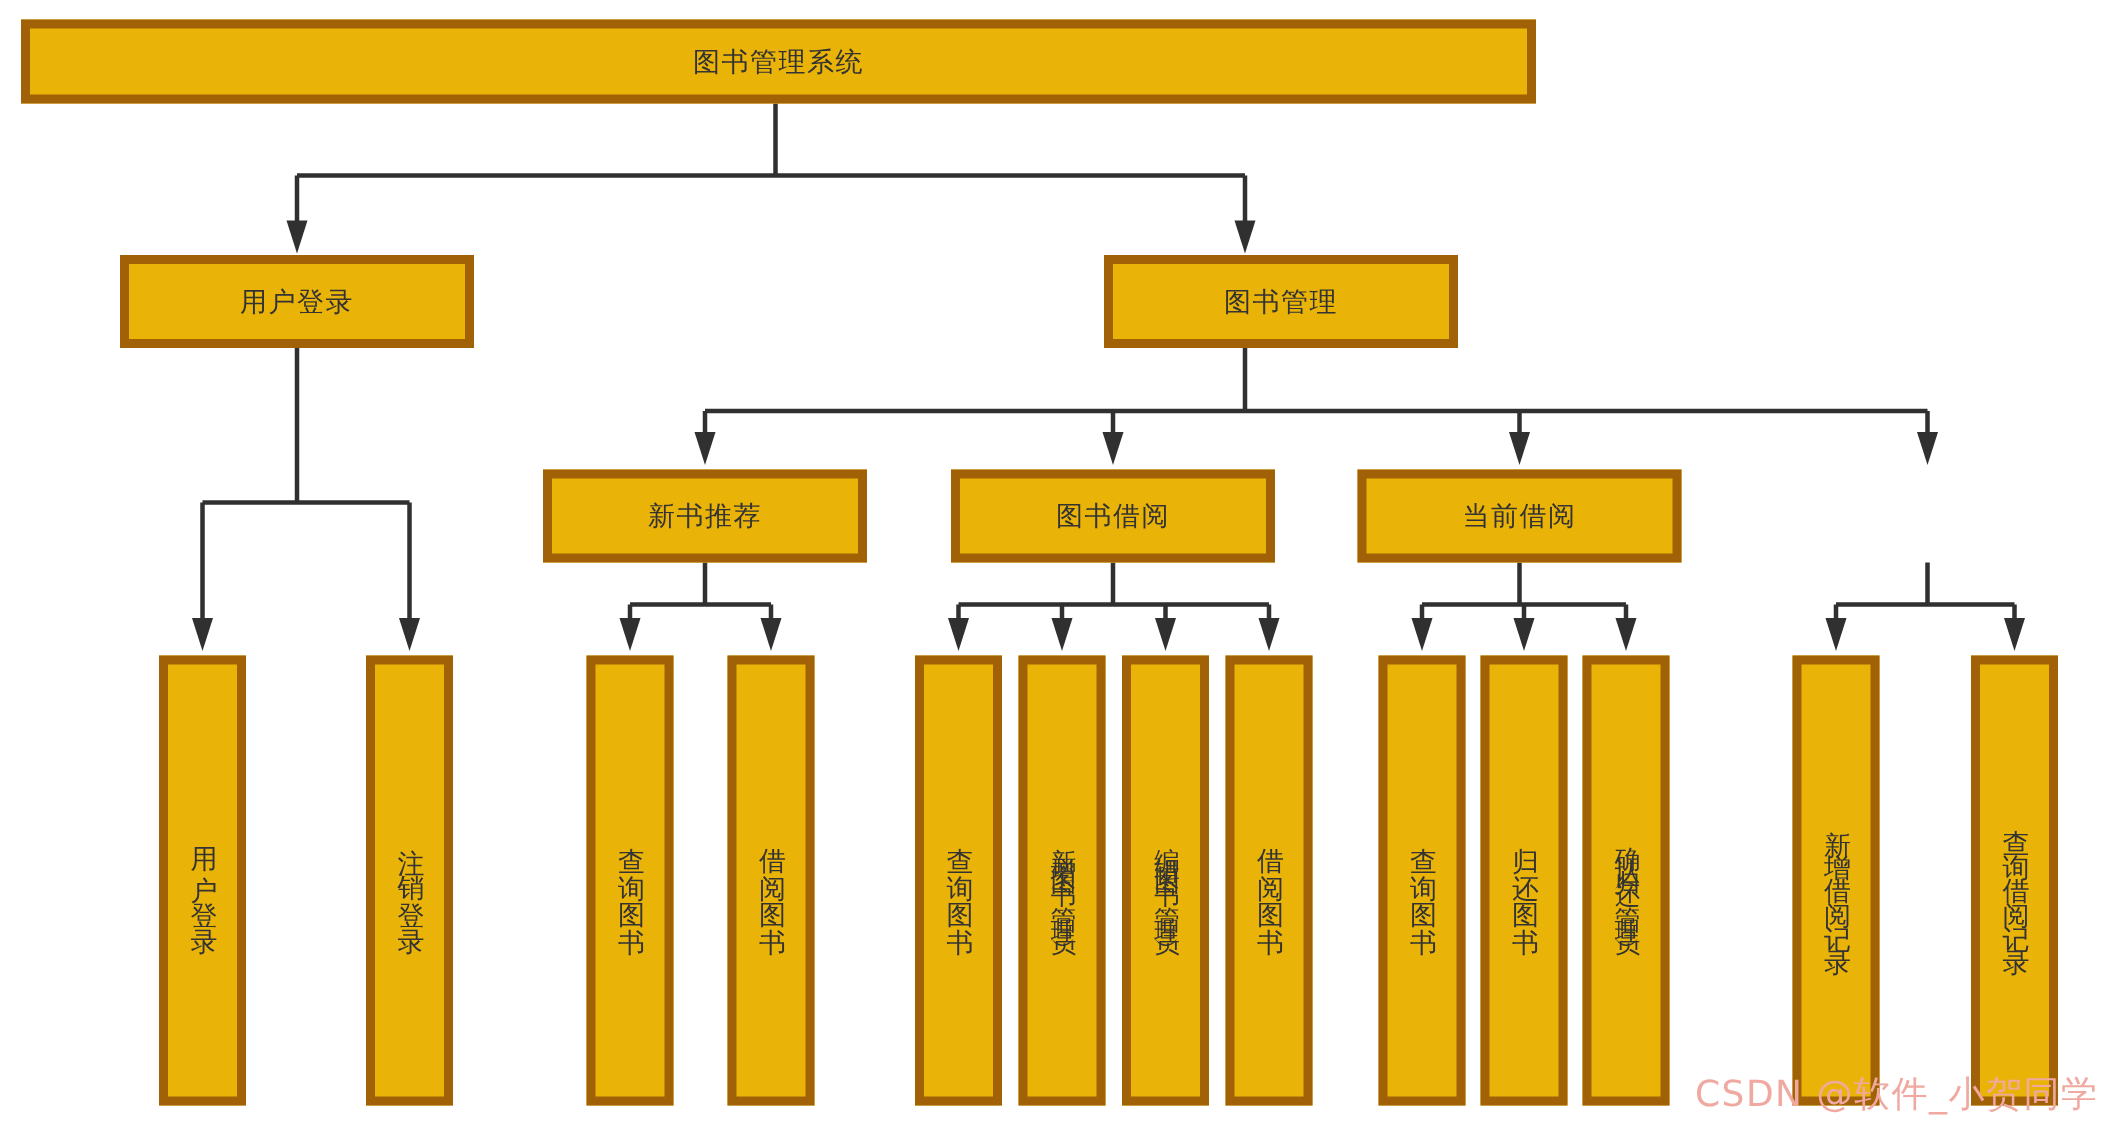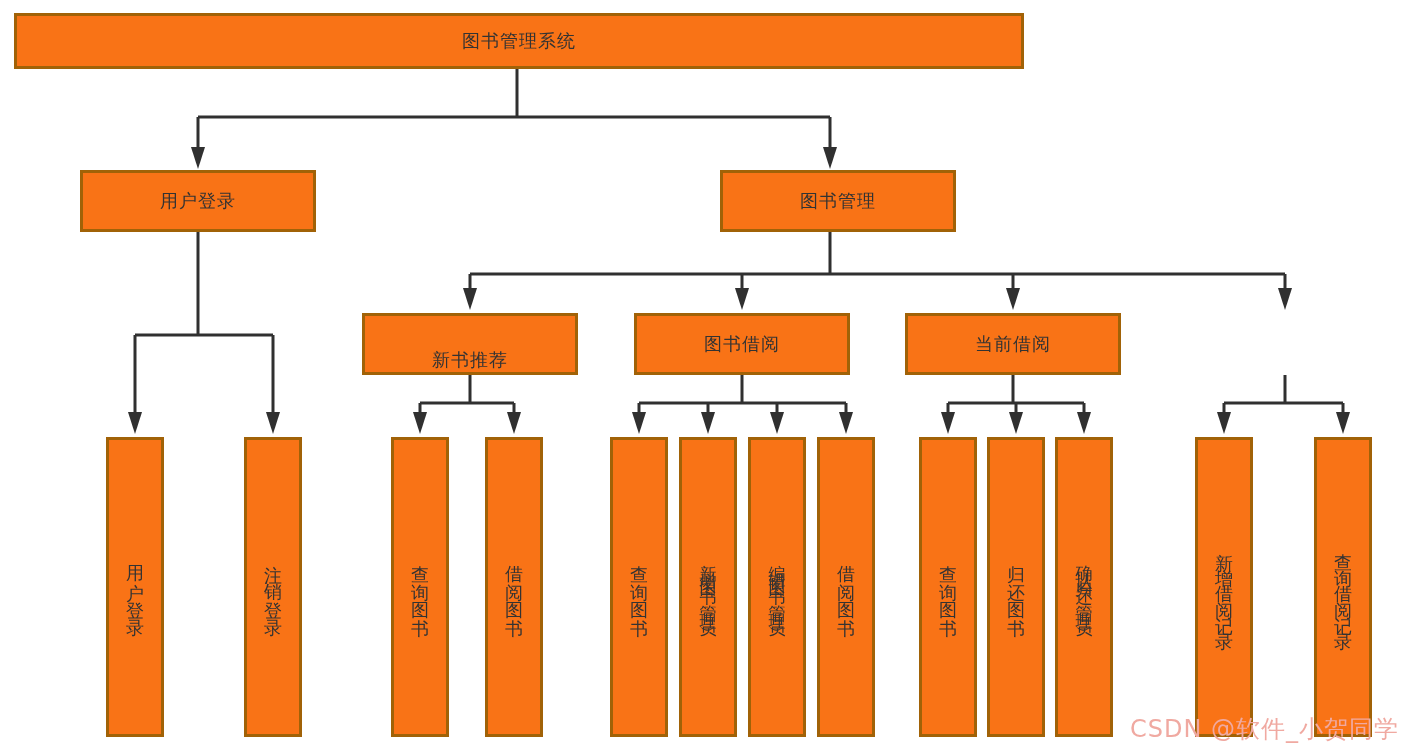--- a/index.html
+++ b/index.html
@@ -2,21 +2,21 @@
 <html><head>
 <meta charset="utf-8">
 <style>
   html,body{margin:0;padding:0;background:#ffffff;}
   .canvas{
     position:relative;width:1405px;height:747px;background:#ffffff;overflow:hidden;
     font-family:"DejaVu Sans","Liberation Sans",sans-serif;color:#333333;
   }
   .wires{position:absolute;left:0;top:0;width:1405px;height:747px;}
   .node{
-    position:absolute;background:#f97316;border:3px solid #a16207;
+    position:absolute;background:#eab308;border:6px solid #a16207;
     display:flex;align-items:center;justify-content:center;
     box-sizing:border-box;font-size:18px;letter-spacing:1px;color:#333333;
   }
   .root{left:14px;top:13px;width:1010px;height:56px;}
   .lvl1{top:170px;width:236px;height:62px;}
   .lvl2{top:313px;width:216px;height:62px;}
   .leaf{top:437px;width:58px;height:300px;}
   .leaf span{
     writing-mode:vertical-rl;text-orientation:mixed;
     white-space:nowrap;line-height:1;
@@ -74,25 +74,25 @@
     </g>
   </svg>
 
   <div class="node root">
     <span>图书管理系统</span>
   </div>
 
   <div class="node lvl1" style="left:80px;">
     <span>用户登录</span>
   </div>
-  <div class="node lvl1" style="left:720px;">
+  <div class="node lvl1" style="left:736px;">
     <span>图书管理</span>
   </div>
 
-  <div class="node lvl2" style="left:362px;align-items:flex-end;">
+  <div class="node lvl2" style="left:362px;">
     <span>新书推荐</span>
   </div>
   <div class="node lvl2" style="left:905px;">
     <span>当前借阅</span>
   </div>
   <div class="node lvl2" style="left:634px;">
     <span>图书借阅</span>
   </div>
 
   <div class="node leaf sp-lg" style="left:106px;">

